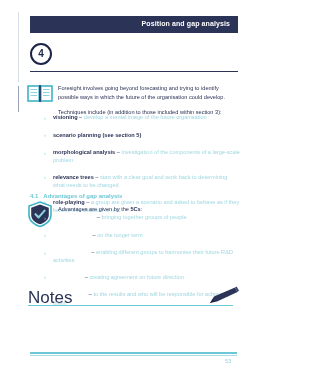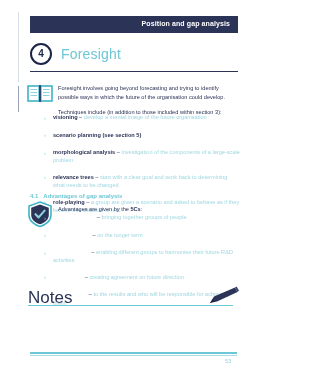--- a/index.html
+++ b/index.html
@@ -250,21 +250,20 @@
   <div class="page-edge-left2"></div>
 
   <div class="header-bar">
     <div class="header-title">Position and gap analysis</div>
   </div>
 
   <div class="title-row">
     <div class="num-circle">
       <span>4</span>
     </div>
-    <div class="title-text">Foresight</div>
   </div>
   <div class="title-rule"></div>
 
   <div class="book-icon">
     <svg viewBox="0 0 28 24" width="28" height="24">
       <rect x="2" y="4" width="11.2" height="15" fill="#ffffff" stroke="#3fb3c6" stroke-width="1.6"></rect>
       <rect x="14.8" y="4" width="11.2" height="15" fill="#ffffff" stroke="#3fb3c6" stroke-width="1.6"></rect>
       <rect x="13.2" y="3" width="1.6" height="17" fill="#2b3356"></rect>
       <line x1="4.5" y1="7.5" x2="11" y2="7.5" stroke="#8fd3dc" stroke-width="1"></line>
       <line x1="4.5" y1="10.5" x2="11" y2="10.5" stroke="#8fd3dc" stroke-width="1"></line>

